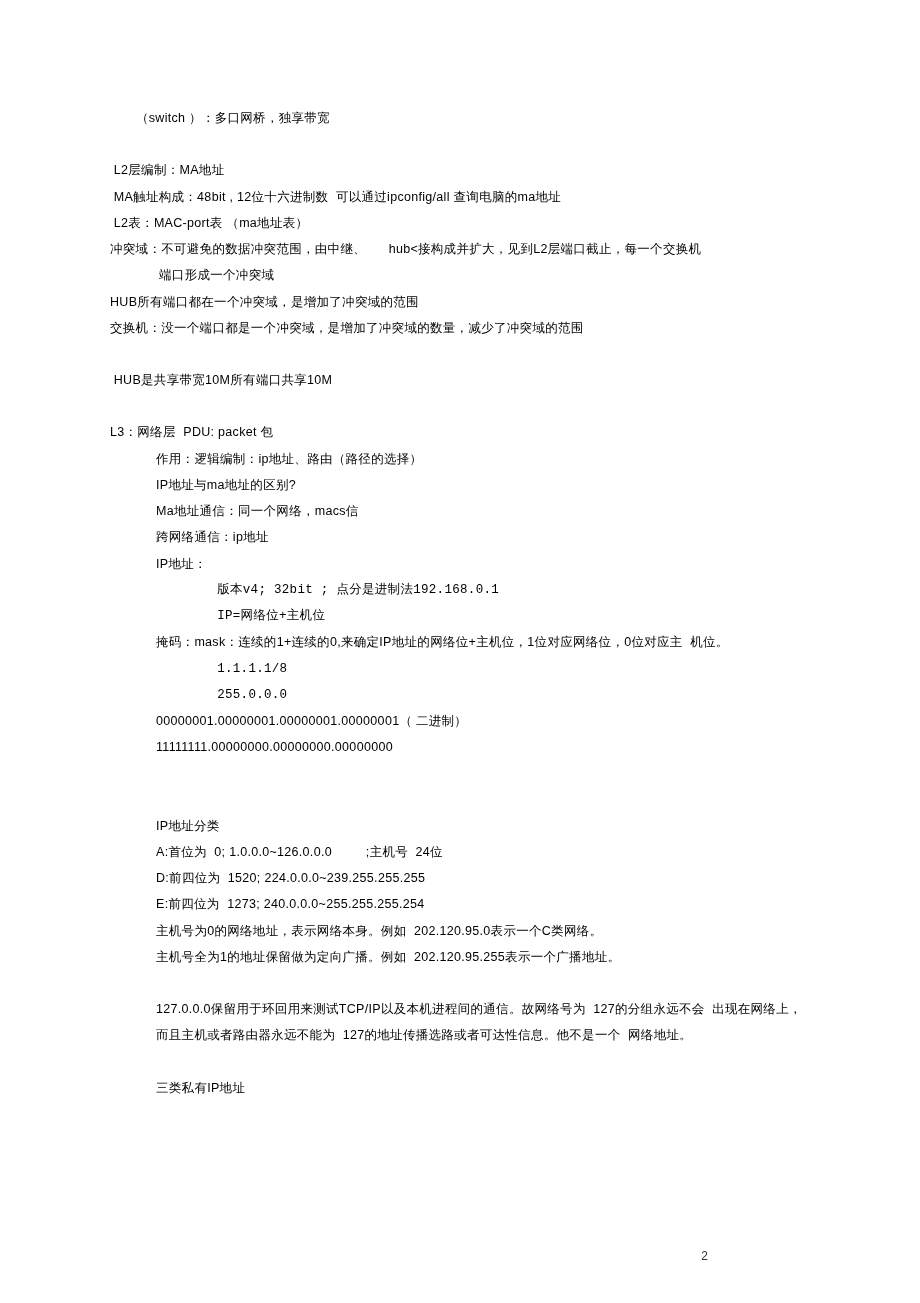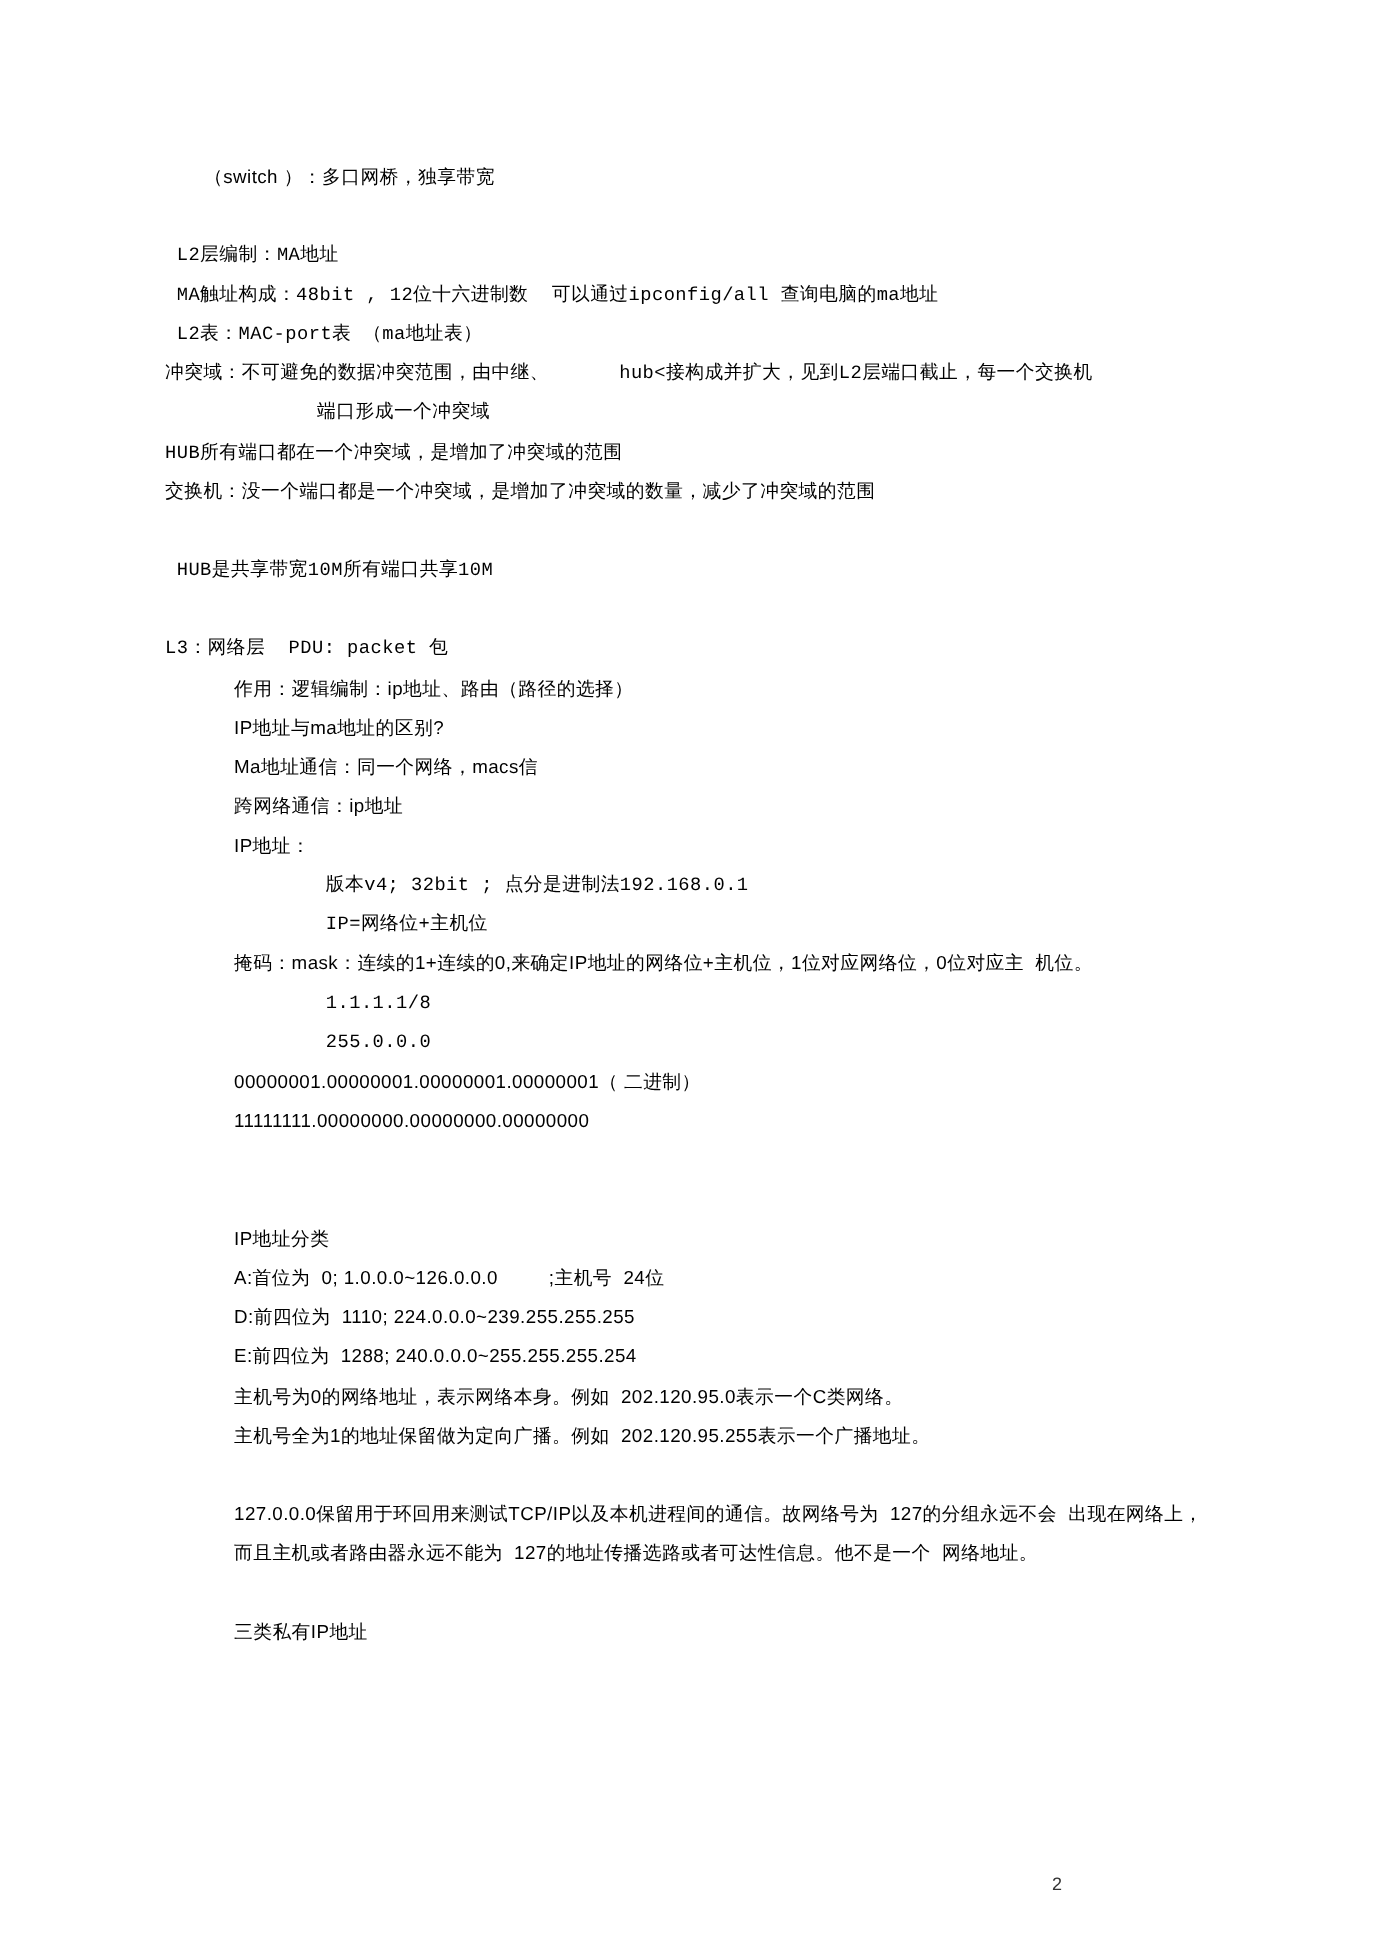--- a/index.html
+++ b/index.html
@@ -16,21 +16,21 @@
       box-sizing: border-box;
       width: 808px;
       min-height: 1303px;
       position: relative;
     }
     .line {
       line-height: 2.1;
       white-space: pre;
       letter-spacing: 0.3px;
     }
-    .indent1 { padding-left: 0px; font-family: Liberation Mono, monospace; }
+    .indent1 { padding-left: 0px; }
     .indent2 { padding-left: 46px; }
     .indent3 { padding-left: 76px; font-family: Liberation Mono, monospace; }
     .indent4 { padding-left: 26px; }
     .blank { height: 26px; }
     .pagenum {
       position: absolute;
       bottom: 40px;
       right: 100px;
       font-size: 12px;
       color: #333;
@@ -63,22 +63,22 @@
       <div class="line indent3">    IP=网络位+主机位</div>
       <div class="line indent2">掩码：mask：连续的1+连续的0,来确定IP地址的网络位+主机位，1位对应网络位，0位对应主  机位。</div>
       <div class="line indent3">    1.1.1.1/8</div>
       <div class="line indent3">    255.0.0.0</div>
       <div class="line indent2">00000001.00000001.00000001.00000001（ 二进制）</div>
       <div class="line indent2">11111111.00000000.00000000.00000000</div>
       <div class="blank"></div>
       <div class="blank"></div>
       <div class="line indent2">IP地址分类</div>
       <div class="line indent2">A:首位为  0; 1.0.0.0~126.0.0.0         ;主机号  24位</div>
-      <div class="line indent2">D:前四位为  1110; 224.0.0.0~239.255.255.255</div>
-      <div class="line indent2">E:前四位为  1288; 240.0.0.0~255.255.255.254</div>
+      <div class="line indent2">D:前四位为  1520; 224.0.0.0~239.255.255.255</div>
+      <div class="line indent2">E:前四位为  1273; 240.0.0.0~255.255.255.254</div>
       <div class="line indent2">主机号为0的网络地址，表示网络本身。例如  202.120.95.0表示一个C类网络。</div>
       <div class="line indent2">主机号全为1的地址保留做为定向广播。例如  202.120.95.255表示一个广播地址。</div>
       <div class="blank"></div>
       <div class="line indent2">127.0.0.0保留用于环回用来测试TCP/IP以及本机进程间的通信。故网络号为  127的分组永远不会  出现在网络上，</div>
       <div class="line indent2">而且主机或者路由器永远不能为  127的地址传播选路或者可达性信息。他不是一个  网络地址。</div>
       <div class="blank"></div>
       <div class="line indent2">三类私有IP地址</div>
     </div>
   <div class="pagenum">2</div>
 </div>

